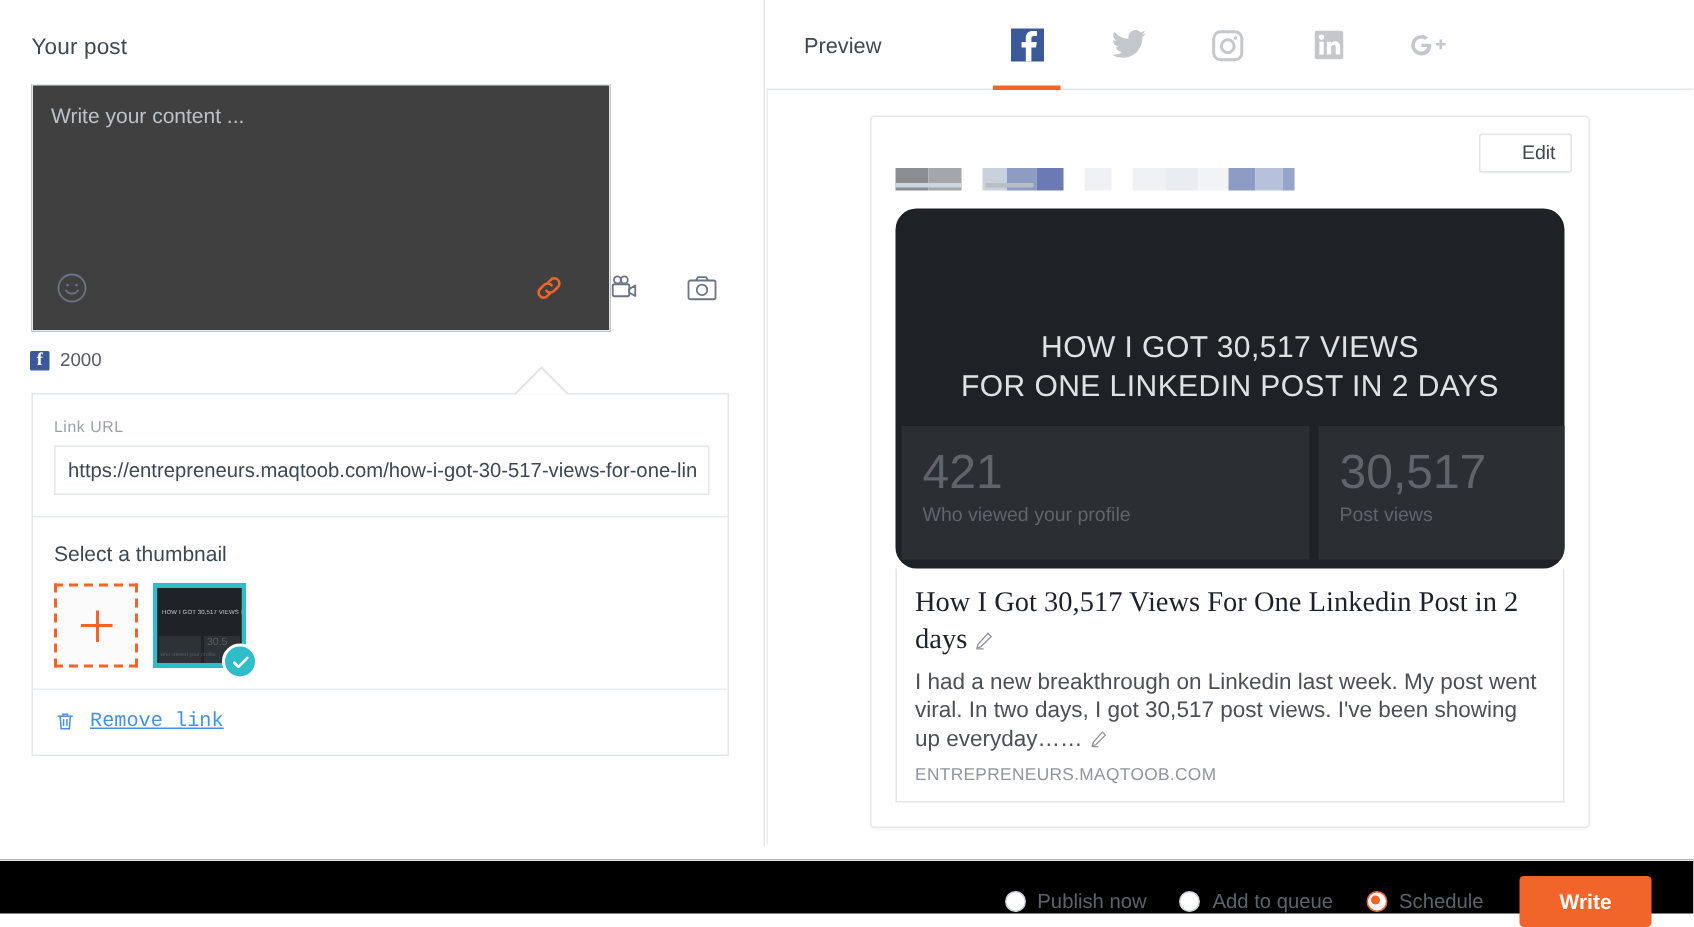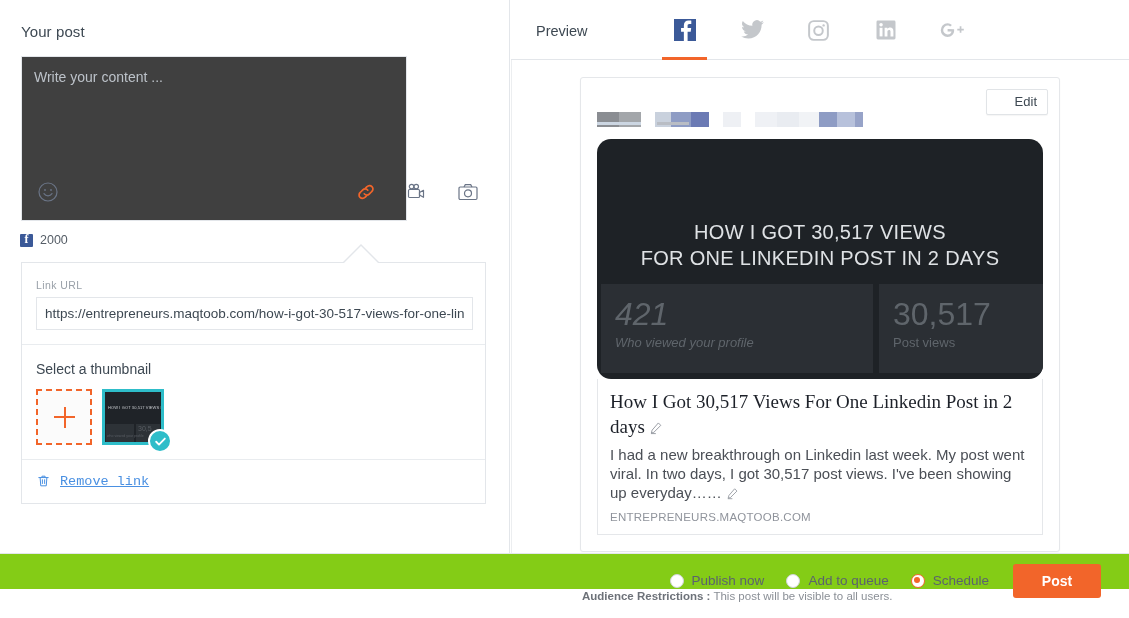--- a/index.html
+++ b/index.html
@@ -365,21 +365,21 @@
     left: 4px; right: 4px; bottom: 6px;
     display: flex;
     gap: 6px;
     height: 89px;
   }
   .hero-stat {
     background: #2b2f34;
     padding: 12px 14px 0 14px;
     flex: 0 0 auto;
   }
-  .hero-stat.left  { width: 272px; font-style: italic; }
+  .hero-stat.left  { width: 272px; }
   .hero-stat.right { width: 190px; }
   .hs-num {
     font-size: 32px;
     line-height: 36px;
     color: #5f656b;
     font-weight: 300;
   }
   .hs-lab {
     font-size: 13px;
     color: #5f656b;
@@ -417,24 +417,24 @@
     position: absolute;
     left: 70px; top: 530px;
     font-size: 11.5px;
     color: #8a8f96;
   }
   .audience-line b { color: #6d7279; font-weight: bold; }
 
   
   #bottom-bar {
     position: absolute;
-    left: 0; top: 553px;
+    left: 0; top: 573px;
     width: 1129px;
     height: 36px;
-    background: #84cc16;
+    background: #000000;
     border-top: 1px solid #e3e6ea;
   }
   .bottom-inner {
     position: absolute;
     right: 28px; top: 0;
     height: 53px;
     display: flex;
     align-items: center;
     gap: 0;
   }
@@ -718,17 +718,17 @@
       <div class="radio-opt">
         <span class="radio-dot"></span>
         <span class="radio-label">Add to queue</span>
       </div>
 
       <div class="radio-opt">
         <span class="radio-dot on"></span>
         <span class="radio-label">Schedule</span>
       </div>
 
-      <button class="next-btn">Post</button>
+      <button class="next-btn">Write</button>
     </div>
   </div>
 
 </div>
 
 </body></html>

